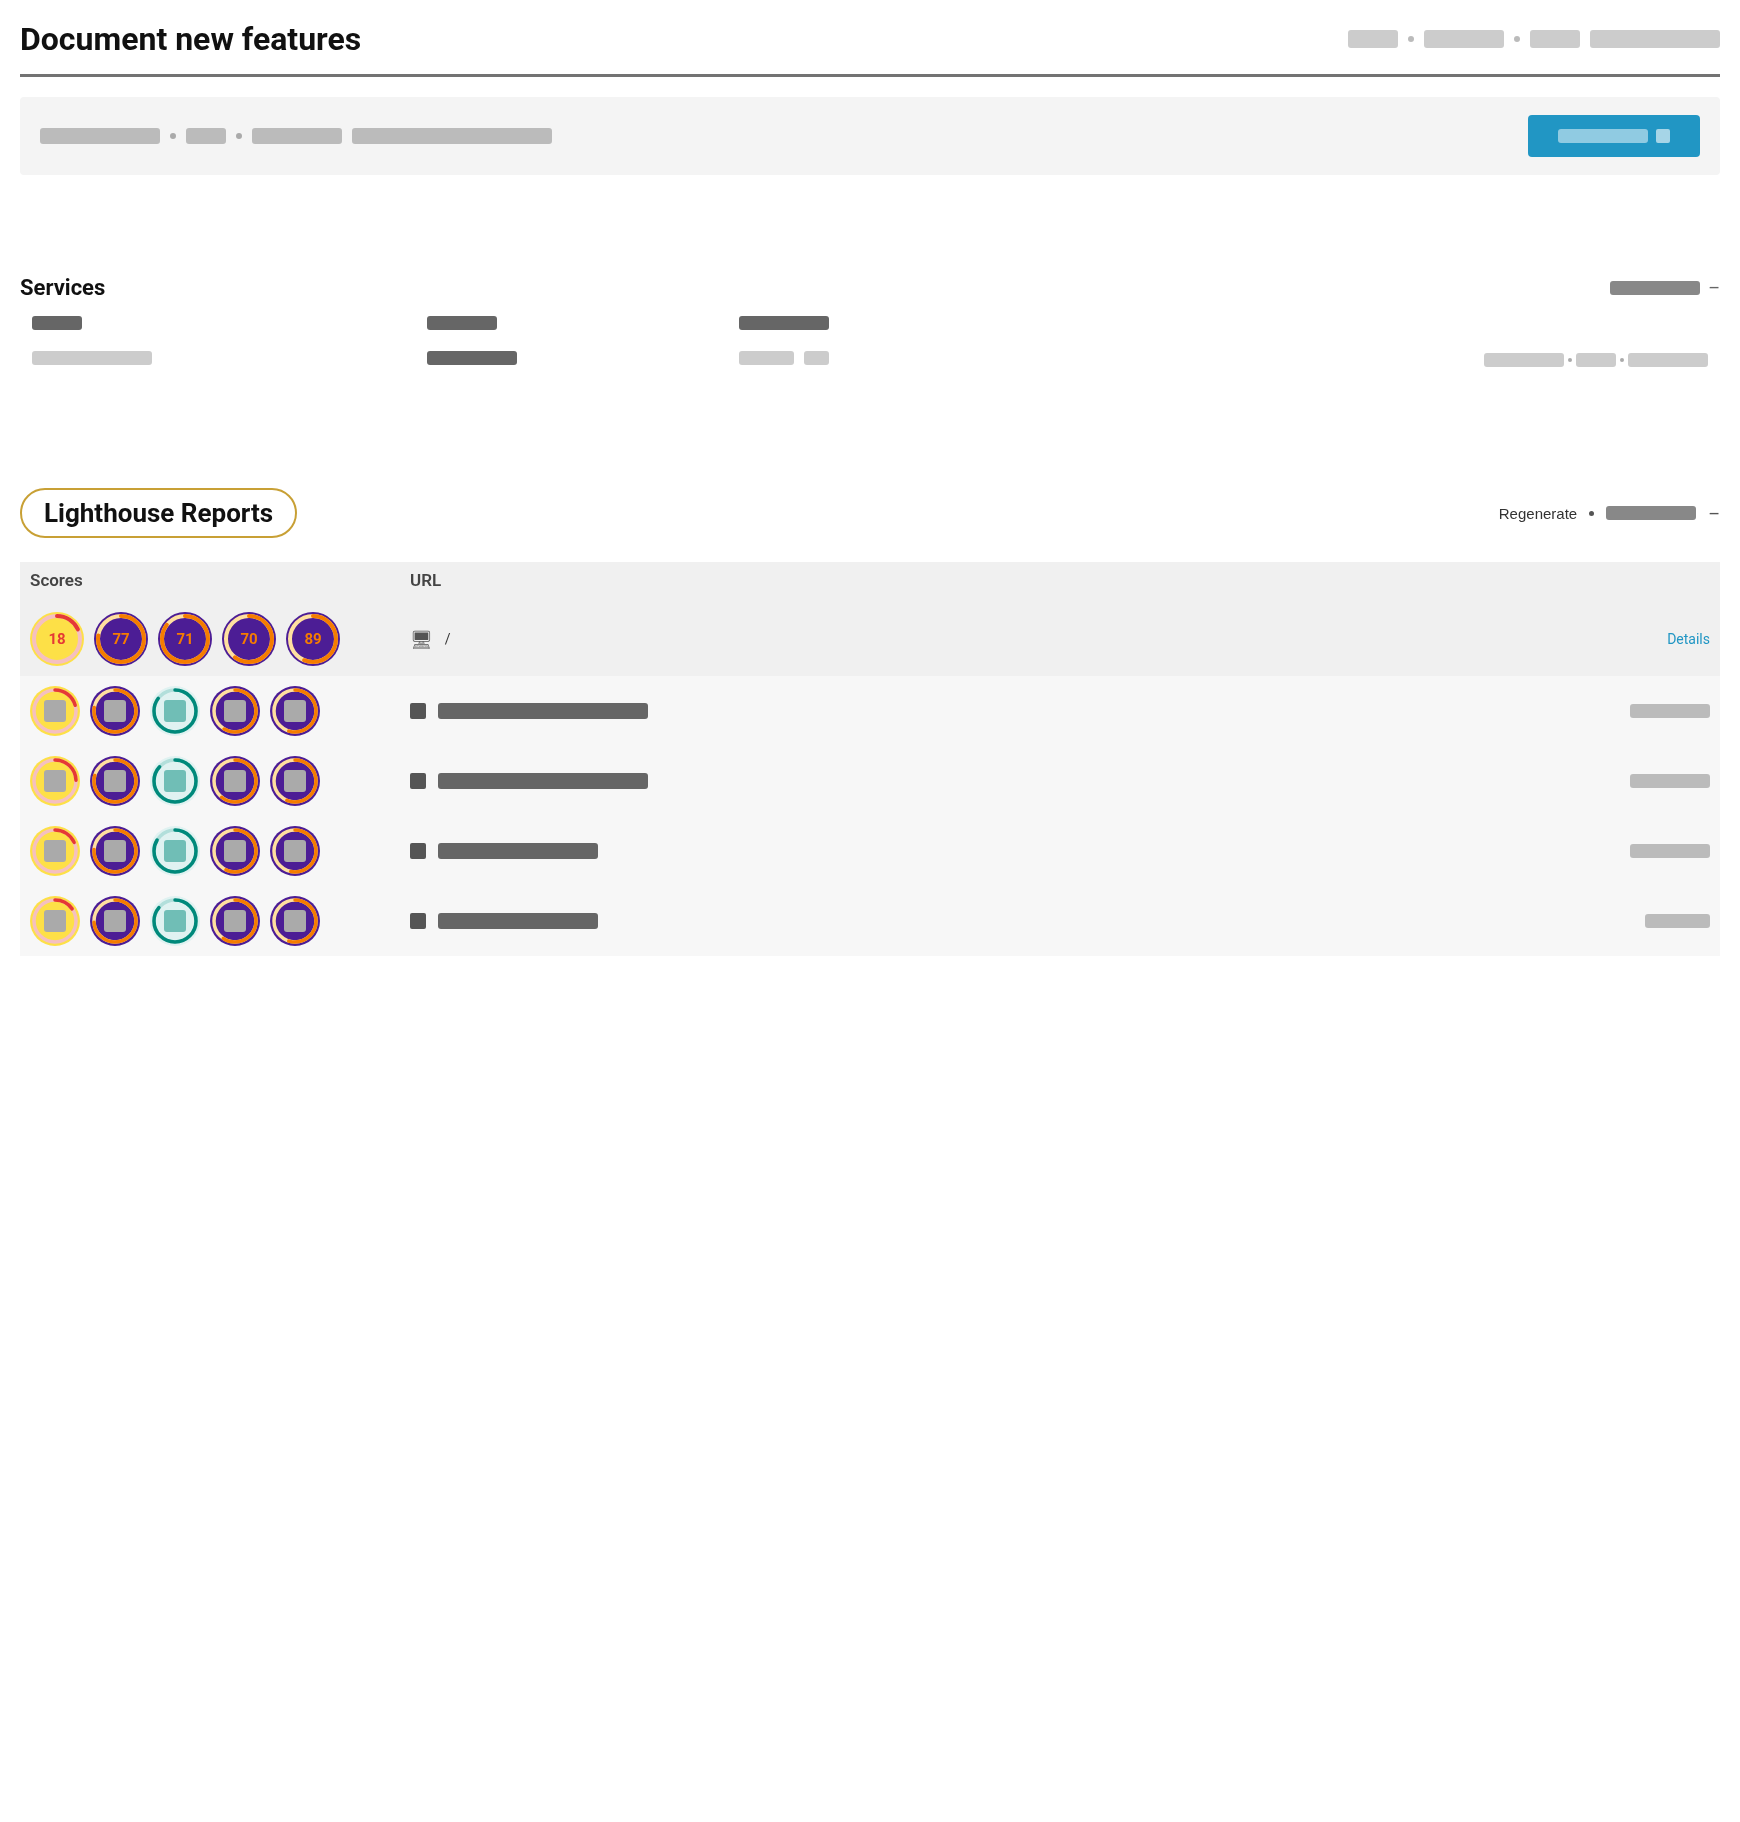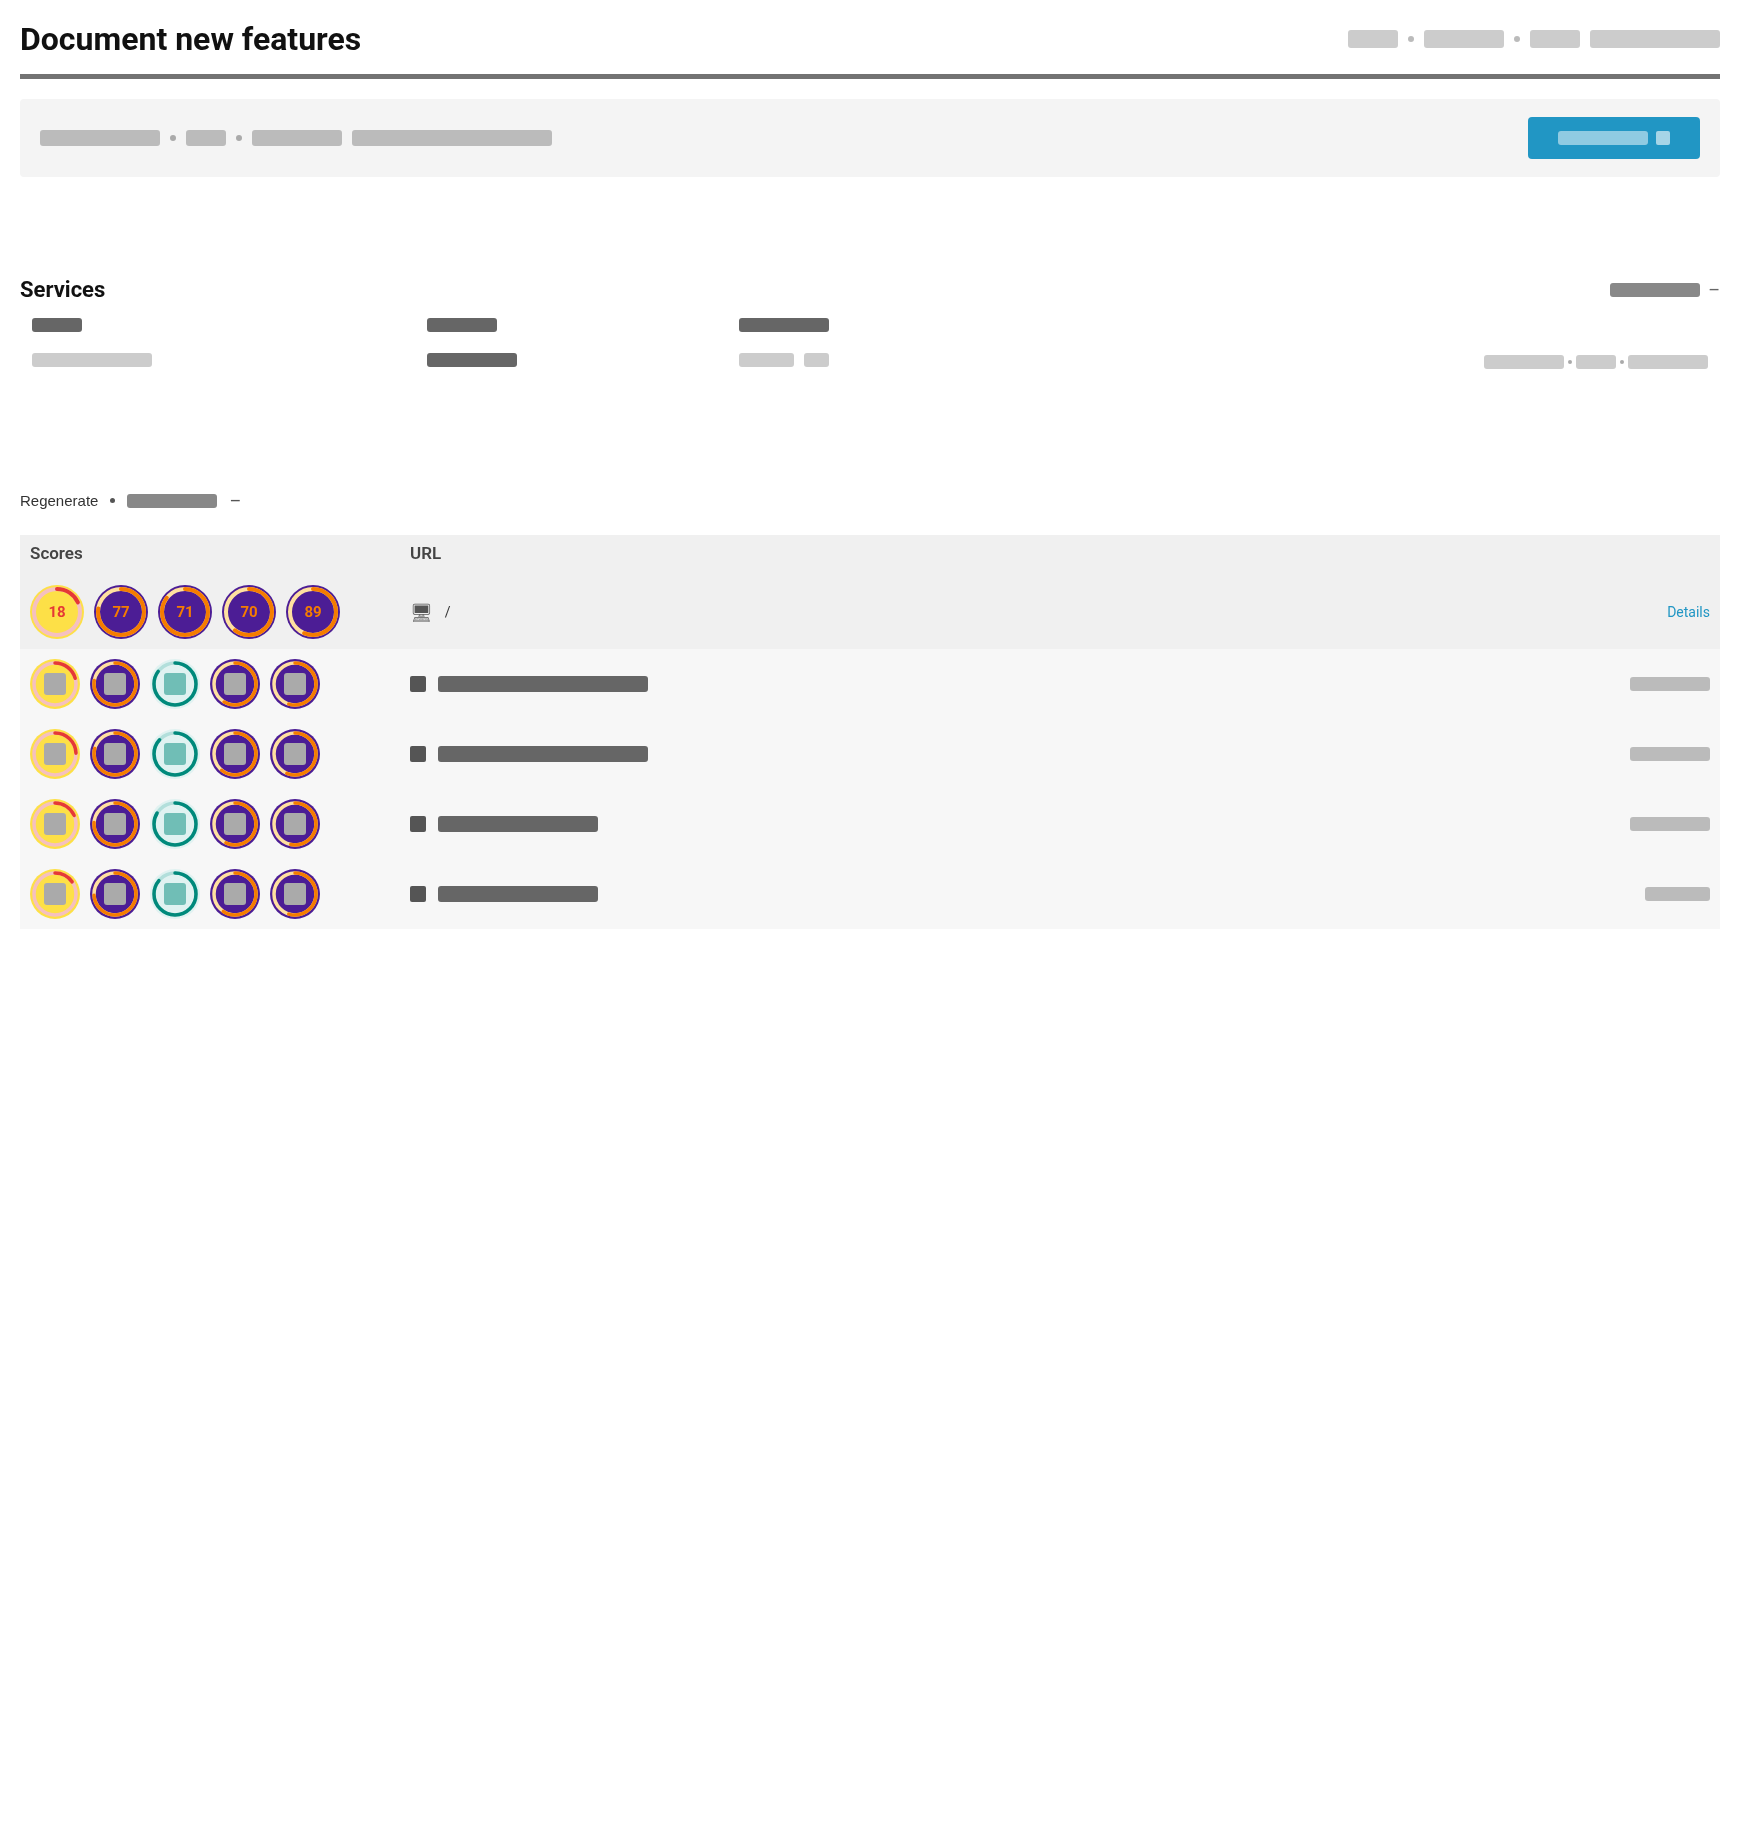--- a/index.html
+++ b/index.html
@@ -1,21 +1,21 @@
 <!DOCTYPE html>
 <html><head>
   <meta charset="utf-8">
   <style>
     * { box-sizing: border-box; margin: 0; padding: 0; }
     body { font-family: -apple-system, BlinkMacSystemFont, 'Segoe UI', Roboto, sans-serif; background: #fff; color: #222; font-size: 14px; }
 
     .page-wrapper { max-width: 1740px; margin: 0 auto; padding: 0 20px; }
 
     
-    .page-header { display: flex; align-items: center; justify-content: space-between; padding: 20px 0 16px; border-bottom: 5px solid #737373; }
+    .page-header { display: flex; align-items: center; justify-content: space-between; padding: 20px 0 16px; border-bottom: 3px solid #737373; }
     .page-title { font-size: 32px; font-weight: 700; color: #111; }
     .header-actions { display: flex; align-items: center; gap: 10px; }
     .header-pill { height: 18px; border-radius: 3px; background: #ccc; }
     .header-pill.sm { width: 50px; }
     .header-pill.md { width: 80px; }
     .header-pill.lg { width: 130px; }
     .header-dot { width: 6px; height: 6px; background: #bbb; border-radius: 50%; }
 
     
     .filter-bar { background: #f4f4f4; padding: 18px 20px; margin: 20px 0; display: flex; align-items: center; justify-content: space-between; border-radius: 4px; }
@@ -178,20 +178,23 @@
           </td>
         </tr>
       </tbody>
     </table>
   </div>
 
   <div style="height: 40px;"></div>
 
   <div class="lighthouse-section">
     <div class="lighthouse-header">
+      <div class="lighthouse-title-wrap">
+        <span class="lighthouse-title">Lighthouse Reports</span>
+      </div>
       <div class="lighthouse-actions">
         <button class="regenerate-btn">Regenerate</button>
         <div class="action-dot" style="background:#555; width:5px; height:5px; border-radius:50%;"></div>
         <div class="lh-action-pill"></div>
         <span style="font-size:18px; color:#555; cursor:pointer;">–</span>
       </div>
     </div>
 
     <table class="lh-table">
       <thead>

